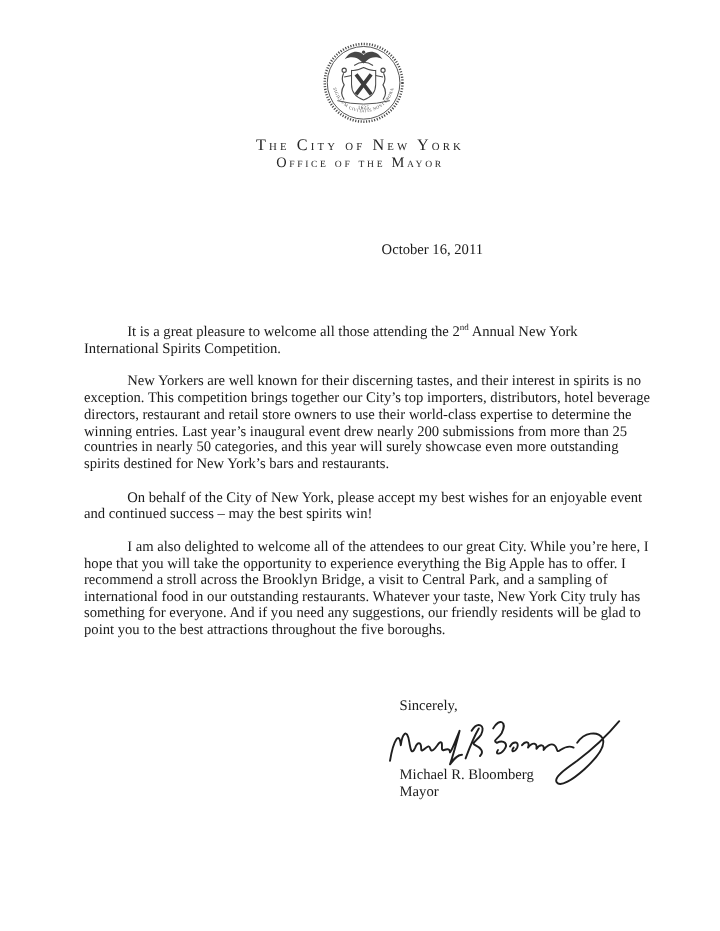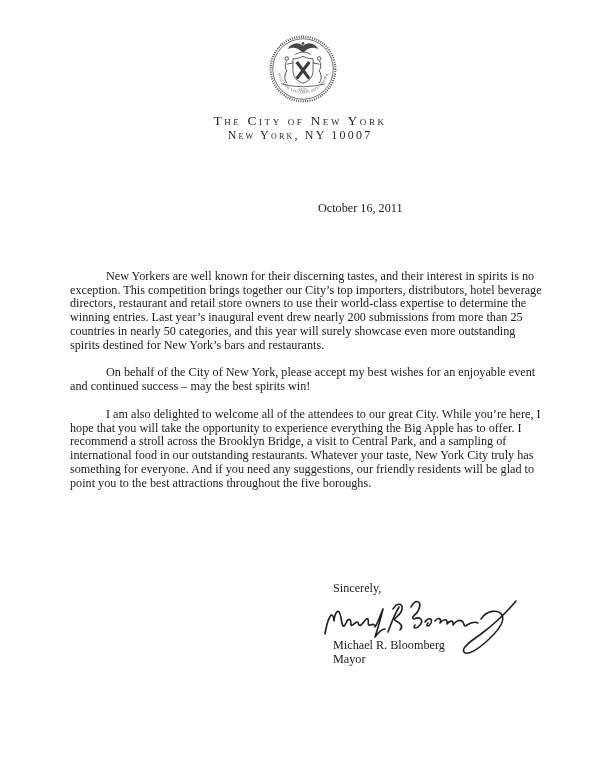--- a/index.html
+++ b/index.html
@@ -109,26 +109,28 @@
       <path d="M21,31 C19,35 19.5,39 21.5,42 C18.5,47 18.5,52 21.5,56 M21.5,34.5 L28.5,33"></path>
       <circle cx="58.5" cy="28" r="2"></circle>
       <path d="M59,31 C61,35 60.5,39 58.5,42 C61.5,47 61.5,52 58.5,56 M58.5,34.5 L51.5,33"></path>
     </g>
     <path d="M15,57 Q40,63.5 65,57" fill="none" stroke="#4a4a4a" stroke-width="0.9"></path>
     <text x="40" y="64.8" text-anchor="middle" font-size="4.8" fill="#3c3c3c" letter-spacing="0.4">1625</text>
   </svg>
 
   <div class="letterhead">
     <div class="lh-line1">The City of New York</div>
-    <div class="lh-line2">New York, NY 10007</div>
+    <div class="lh-line2">Office of the Mayor</div>
   </div>
 
   <div class="date">October 16, 2011</div>
 
   <div class="body-text">
+    <div class="para"><span>It is a great pleasure to welcome all those attending the 2</span><sup>nd</sup><span> Annual New York
+International Spirits Competition.</span></div>
     <div class="para">New Yorkers are well known for their discerning tastes, and their interest in spirits is no
 exception. This competition brings together our City’s top importers, distributors, hotel beverage
 directors, restaurant and retail store owners to use their world-class expertise to determine the
 winning entries. Last year’s inaugural event drew nearly 200 submissions from more than 25
 countries in nearly 50 categories, and this year will surely showcase even more outstanding
 spirits destined for New York’s bars and restaurants.</div>
     <div class="para">On behalf of the City of New York, please accept my best wishes for an enjoyable event
 and continued success – may the best spirits win!</div>
     <div class="para">I am also delighted to welcome all of the attendees to our great City. While you’re here, I
 hope that you will take the opportunity to experience everything the Big Apple has to offer. I

